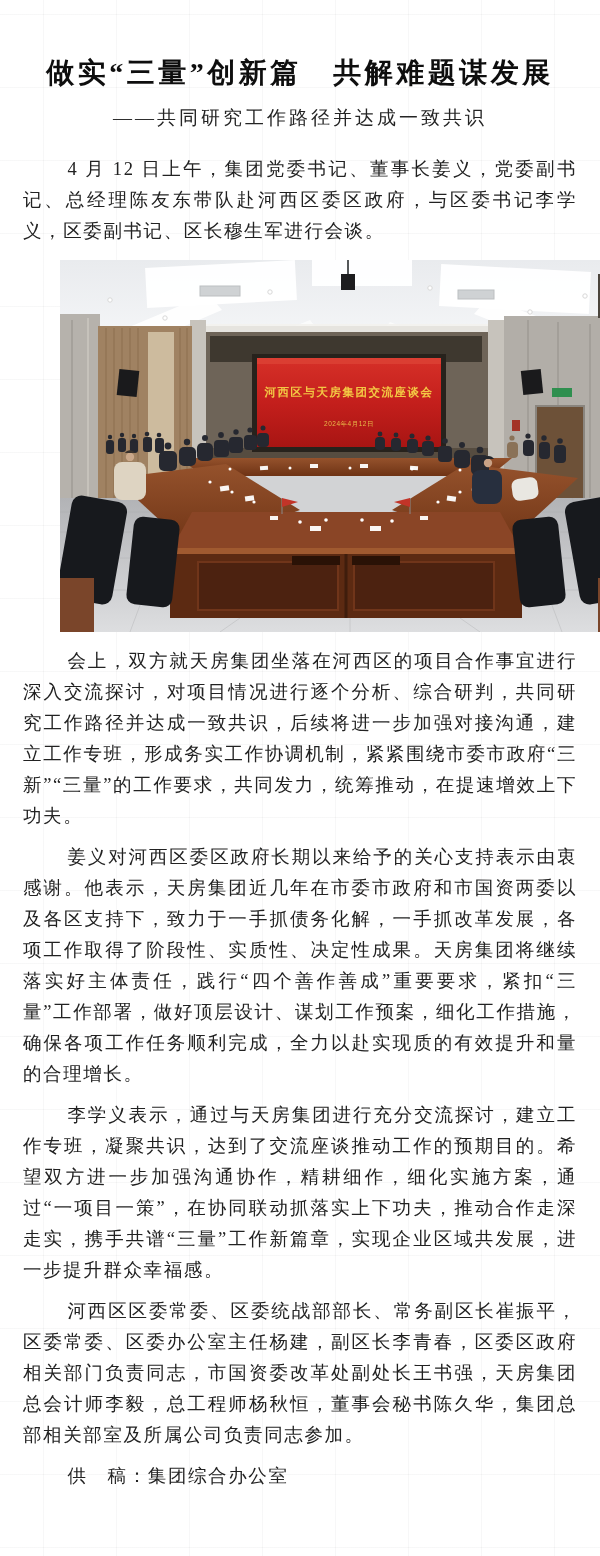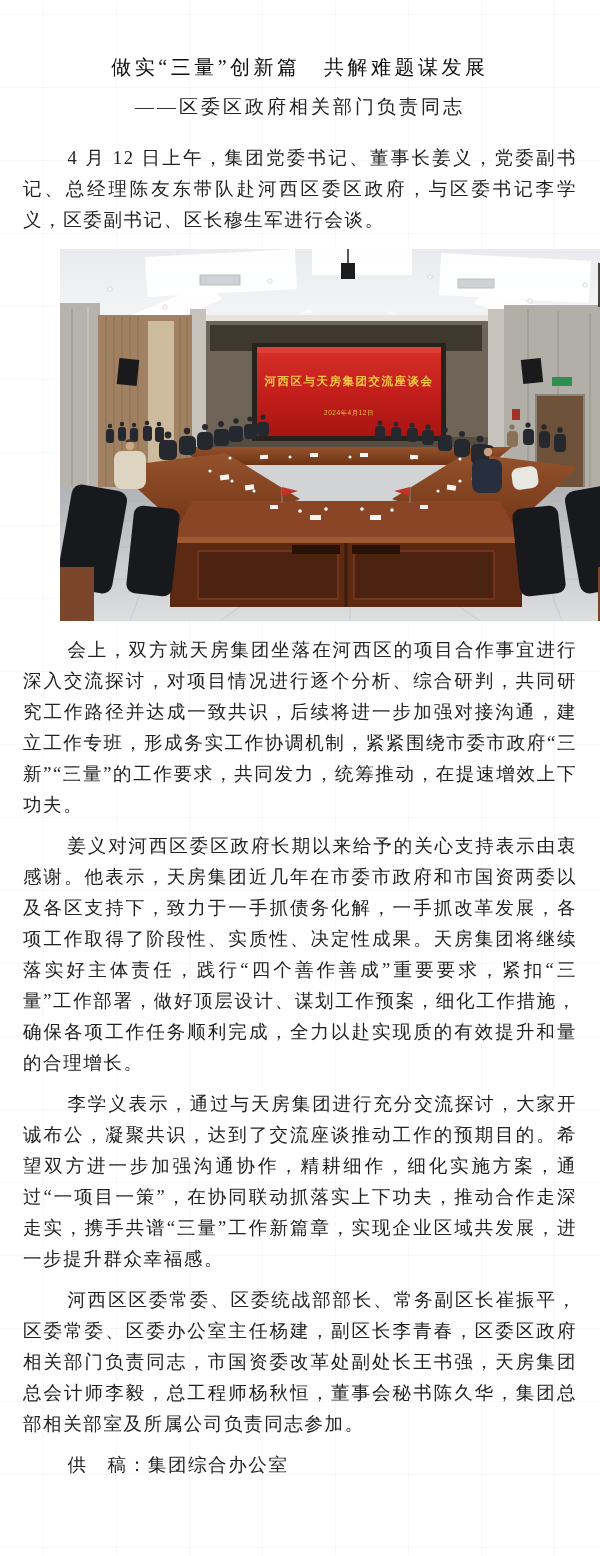--- a/index.html
+++ b/index.html
@@ -8,21 +8,21 @@
     font-family:"Liberation Serif","DejaVu Serif",serif;color:#1c1c1c;
   }
   .page{
     width:600px;height:1556px;box-sizing:border-box;padding:54px 13px 0;
     background-image:
       linear-gradient(rgba(100,105,115,0.05) 1px,transparent 1px),
       linear-gradient(90deg,rgba(100,105,115,0.05) 1px,transparent 1px);
     background-size:73px 73px;background-position:-30px 14px;
   }
   h1.title{
-    margin:0 0 13px;text-align:center;font-size:20px;font-weight:normal;
+    margin:0 0 13px;text-align:center;font-size:28px;font-weight:bold;
     letter-spacing:3.5px;color:#0e0e0e;
   }
   h2.subtitle{
     margin:0 0 23px;text-align:center;font-size:19px;font-weight:normal;
     letter-spacing:3px;color:#242424;
   }
   p.body-p{
     margin:10px;font-size:18.5px;line-height:31px;letter-spacing:1.6px;
     text-align:justify;text-indent:2.4em;color:#222222;
   }
@@ -31,21 +31,21 @@
     line-height:0;
   }
   svg text{font-family:"Liberation Sans","DejaVu Sans",sans-serif;}
 </style>
 </head>
 <body>
 
 <div class="page">
 
   <h1 class="title">做实“三量”创新篇　共解难题谋发展</h1>
-  <h2 class="subtitle">——区委区政府相关部门负责同志</h2>
+  <h2 class="subtitle">——共同研究工作路径并达成一致共识</h2>
 
   <p class="body-p">4 月 12 日上午，集团党委书记、董事长姜义，党委副书记、总经理陈友东带队赴河西区委区政府，与区委书记李学义，区委副书记、区长穆生军进行会谈。</p>
 
   <figure class="photo">
     <svg viewBox="0 0 572 372" width="572" height="372">
       <defs>
         <linearGradient id="ceil" x1="0" y1="0" x2="0" y2="1">
           <stop offset="0" stop-color="#e9ebee"></stop>
             <stop offset="1" stop-color="#fafbfc"></stop>
         </linearGradient>
@@ -275,17 +275,17 @@
         <rect x="512" y="238" width="56" height="104" rx="10" transform="rotate(-10 540 290)"></rect>
         <rect x="456" y="258" width="46" height="88" rx="9" transform="rotate(-6 479 302)"></rect>
         <rect x="0" y="318" width="34" height="54" fill="#7a452a"></rect>
         <rect x="538" y="318" width="34" height="54" fill="#7a452a"></rect>
       </g>
     </svg>
   </figure>
 
   <p class="body-p">会上，双方就天房集团坐落在河西区的项目合作事宜进行深入交流探讨，对项目情况进行逐个分析、综合研判，共同研究工作路径并达成一致共识，后续将进一步加强对接沟通，建立工作专班，形成务实工作协调机制，紧紧围绕市委市政府“三新”“三量”的工作要求，共同发力，统筹推动，在提速增效上下功夫。</p>
   <p class="body-p">姜义对河西区委区政府长期以来给予的关心支持表示由衷感谢。他表示，天房集团近几年在市委市政府和市国资两委以及各区支持下，致力于一手抓债务化解，一手抓改革发展，各项工作取得了阶段性、实质性、决定性成果。天房集团将继续落实好主体责任，践行“四个善作善成”重要要求，紧扣“三量”工作部署，做好顶层设计、谋划工作预案，细化工作措施，确保各项工作任务顺利完成，全力以赴实现质的有效提升和量的合理增长。</p>
-  <p class="body-p">李学义表示，通过与天房集团进行充分交流探讨，大家开诚布公，凝聚共识，达到了交流座谈推动工作的预期目的。希望双方进一步加强沟通协作，精耕细作，细化实施方案，通过“一项目一策”，在协同联动抓落实上下功夫，推动合作走深走实，携手共谱“三量”工作新篇章，实现企业区域共发展，进一步提升群众幸福感。</p>
+  <p class="body-p">李学义表示，通过与天房集团进行充分交流探讨，建立工作专班，凝聚共识，达到了交流座谈推动工作的预期目的。希望双方进一步加强沟通协作，精耕细作，细化实施方案，通过“一项目一策”，在协同联动抓落实上下功夫，推动合作走深走实，携手共谱“三量”工作新篇章，实现企业区域共发展，进一步提升群众幸福感。</p>
   <p class="body-p">河西区区委常委、区委统战部部长、常务副区长崔振平，区委常委、区委办公室主任杨建，副区长李青春，区委区政府相关部门负责同志，市国资委改革处副处长王书强，天房集团总会计师李毅，总工程师杨秋恒，董事会秘书陈久华，集团总部相关部室及所属公司负责同志参加。</p>
   <p class="body-p">供　稿：集团综合办公室</p>
 
 </div>
 
 </body></html>

